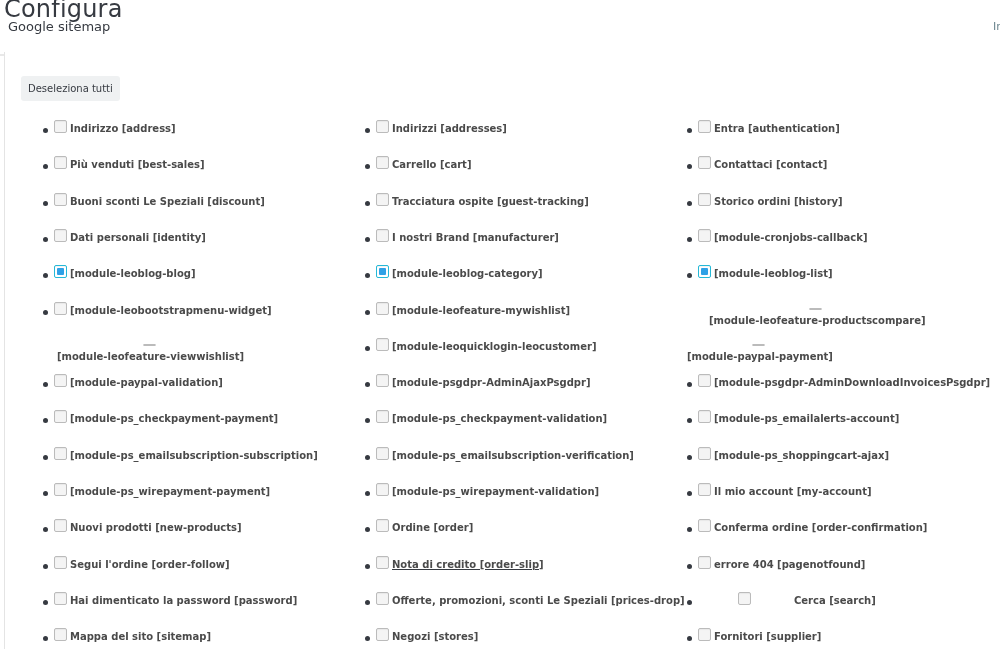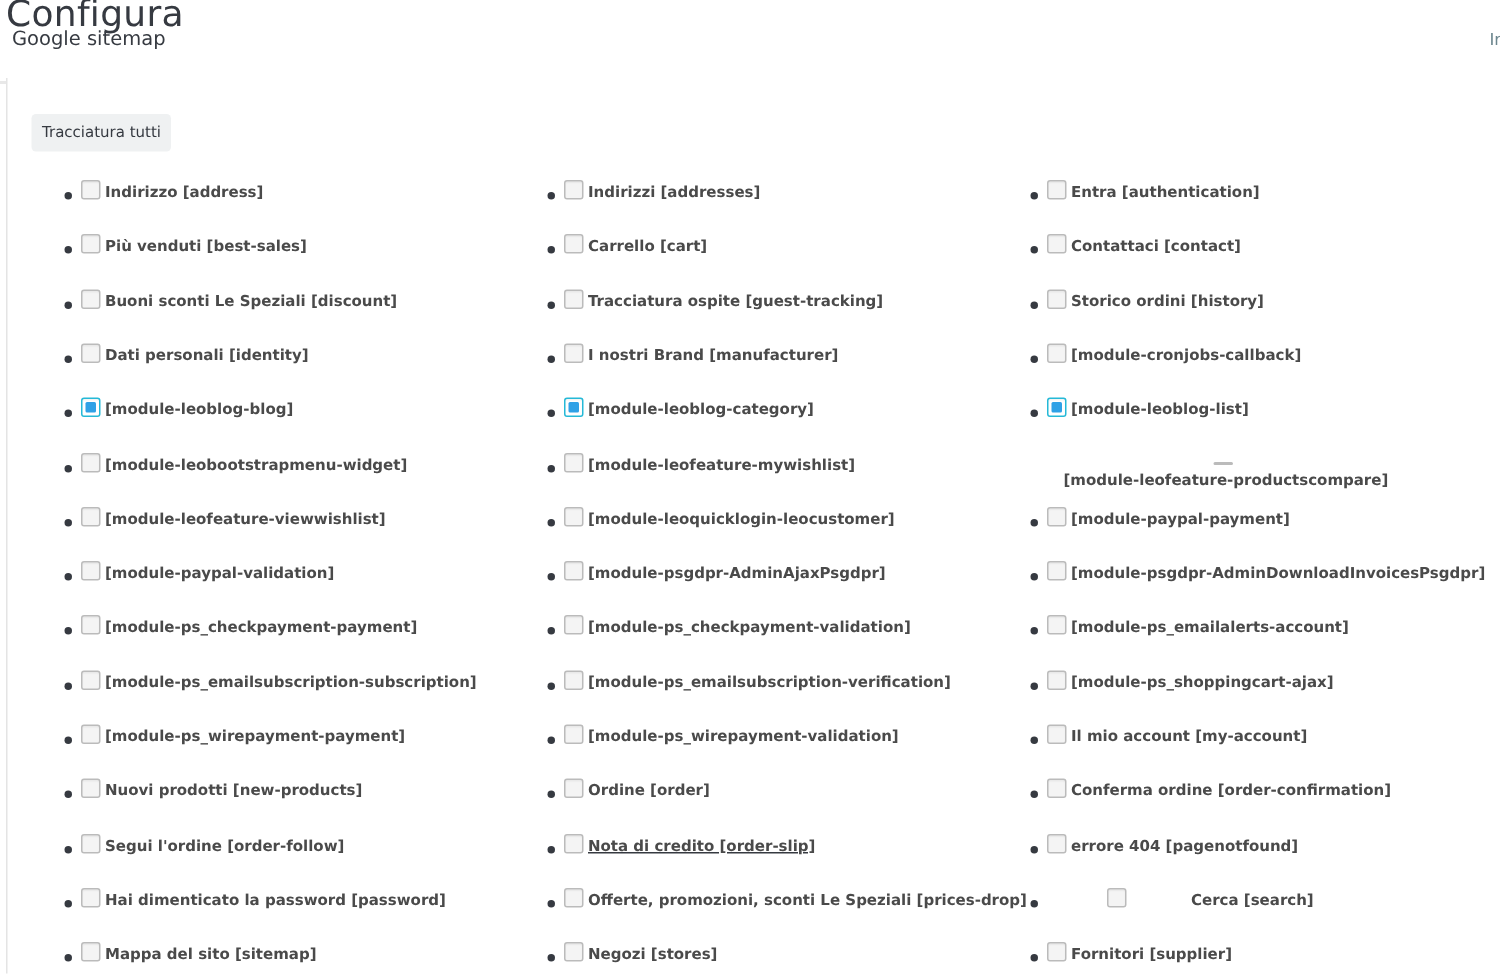--- a/index.html
+++ b/index.html
@@ -85,21 +85,21 @@
 </head>
 <body>
 
 <div class="header">
   <h1 class="page-title">Configura</h1>
   <div class="page-subtitle">Google sitemap</div>
   <div class="header-right">Ir</div>
 </div>
 
 <div class="panel">
-  <button class="deselect-btn">Tracciatura tutti</button>
+  <button class="deselect-btn">Deseleziona tutti</button>
 
   <div class="grid" id="page-grid">
       <div class="item" style="left: 38px; top: 0px;">
         <span class="bullet"></span>
         <span class="cb"></span>
         <span class="label">Indirizzo [address]</span>
       </div>
       <div class="item" style="left: 360px; top: 0px;">
         <span class="bullet"></span>
         <span class="cb"></span>
@@ -178,31 +178,31 @@
       <div class="item" style="left: 360px; top: 181.5px;">
         <span class="bullet"></span>
         <span class="cb"></span>
         <span class="label">[module-leofeature-mywishlist]</span>
       </div>
       <div class="item" style="left: 704px; top: 181.5px; flex-direction: column;">
         <span class="bullet"></span>
         <span class="cb"></span>
         <span class="label">[module-leofeature-productscompare]</span>
       </div>
-      <div class="item" style="left: 38px; top: 217.8px;">
+      <div class="item" style="left: 52px; top: 217.8px; flex-direction: column;">
         <span class="bullet"></span>
         <span class="cb"></span>
         <span class="label">[module-leofeature-viewwishlist]</span>
       </div>
       <div class="item" style="left: 360px; top: 217.8px;">
         <span class="bullet"></span>
         <span class="cb"></span>
         <span class="label">[module-leoquicklogin-leocustomer]</span>
       </div>
-      <div class="item" style="left: 682px; top: 217.8px;">
+      <div class="item" style="left: 682px; top: 217.8px; flex-direction: column;">
         <span class="bullet"></span>
         <span class="cb"></span>
         <span class="label">[module-paypal-payment]</span>
       </div>
       <div class="item" style="left: 38px; top: 254.1px;">
         <span class="bullet"></span>
         <span class="cb"></span>
         <span class="label">[module-paypal-validation]</span>
       </div>
       <div class="item" style="left: 360px; top: 254.1px;">

